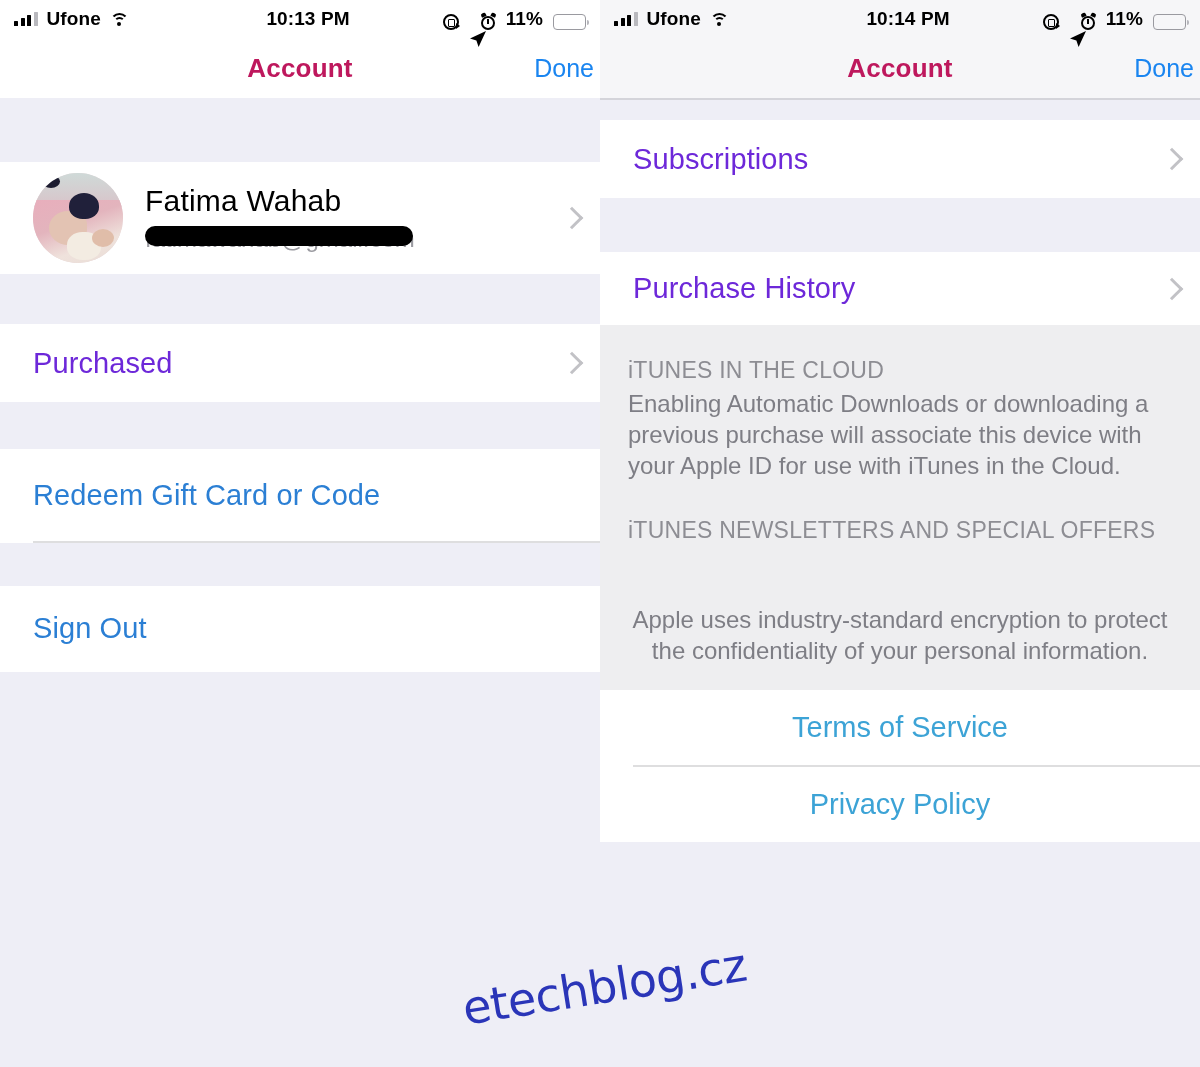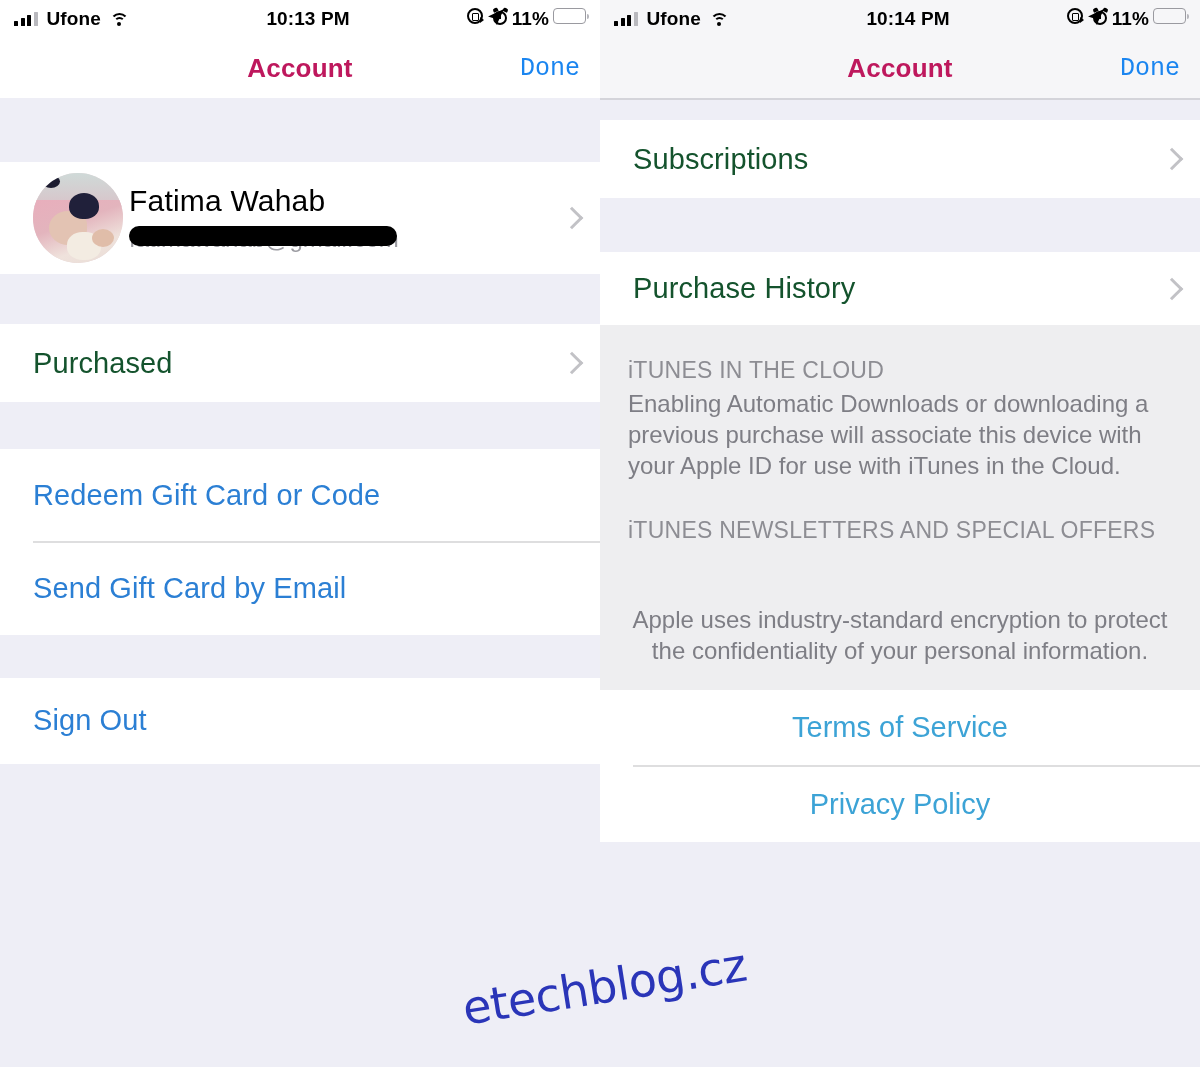--- a/index.html
+++ b/index.html
@@ -21,21 +21,21 @@
     padding: 0 14px 0 14px;
     font-size: 19px; font-weight: bold;
     letter-spacing: 0.1px;
     color: #000;
     position: relative;
   }
   .phone.left  .statusbar { background: #ffffff; }
   .phone.right .statusbar { background: #f6f6f8; }
   .sb-left  { display: flex; align-items: center; gap: 9px; }
   .sb-center{ position: absolute; left: 16px; right: 0; text-align: center; font-size: 19px; font-weight: bold; pointer-events: none;}
-  .sb-right { margin-left: auto; display: flex; align-items: flex-start; gap: 4px; z-index:2;}
+  .sb-right { margin-left: auto; display: flex; align-items: flex-end; gap: 10px; z-index:2;}
 
   .bars { display: flex; align-items: flex-end; gap: 2.5px; height: 14px; }
   .bars i { display: block; width: 4px; background: #000; border-radius: 0.5px; }
   .bars i:nth-child(1){ height: 5px; }
   .bars i:nth-child(2){ height: 8px; }
   .bars i:nth-child(3){ height: 11px; }
   .bars i:nth-child(4){ height: 14px; background: #b9b9be; }
   .carrier { font-size: 19px; font-weight: bold; }
 
   .wifi { position: relative; width: 19px; height: 14px; }
@@ -69,56 +69,56 @@
              background:#b6b6bc; border-radius:0 2px 2px 0; }
 
   
   .navbar {
     height: 60px; width: 100%; position: relative;
     display: flex; align-items: center; justify-content: center;
   }
   .phone.left  .navbar { background: #ffffff; }
   .phone.right .navbar { background: #f6f6f8; }
   .nav-title { font-size: 26px; font-weight: bold; color: #be185d; letter-spacing: .2px; }
-  .nav-done { position: absolute; right: 20px; font-size: 25px; color: #1a85f0; font-family: Liberation Mono, monospace; }
+  .nav-done { position: absolute; right: 6px; font-size: 25px; color: #1a85f0; }
   .phone.right .nav-done { color: #1a85f0; }
 
   .nav-sep { height: 2px; width: 100%; background: #d4d4da; }
   .phone.left .nav-sep { background: transparent; }
 
   
   .gap { background: #eeeef6; width: 100%; }
   .group { background: #ffffff; width: 100%; }
   .hairline { height: 1.6px; background: #dededf; margin-left: 33px; }
   .row {
     display: flex; align-items: center; width: 100%;
     padding: 0 20px 0 33px; position: relative;
   }
-  .row .label { font-size: 29px; color: #14532d; letter-spacing: .1px; }
+  .row .label { font-size: 29px; color: #6d28d9; letter-spacing: .1px; }
   .row .label.link { color: #2b7fd4; }
   .chev {
     margin-left: auto; width: 16px; height: 16px;
     border-right: 3.4px solid #c2c2c6; border-top: 3.4px solid #c2c2c6;
     transform: rotate(45deg);
   }
 
   
   .acct-row { display:flex; align-items:center; padding: 0 20px 0 33px; height: 112px; background:#fff;}
   .avatar {
     width: 90px; height: 90px; border-radius: 50%; overflow:hidden; flex: 0 0 90px;
     position: relative; background: #e5d4d8;
   }
   .avatar .sky   { position:absolute; inset:0 0 62% 0; background: linear-gradient(180deg,#cfdad8,#d9c3c9); }
   .avatar .bed   { position:absolute; inset:30% 0 0 0; background: linear-gradient(160deg,#e8aebc 0%,#e3b4bd 38%,#efe2dc 70%,#e9ddd6 100%); }
   .avatar .hat   { position:absolute; width:30px;height:26px;background:#20203a;border-radius:50% 50% 45% 45%; left:40%; top:22%; }
   .avatar .hat2  { position:absolute; width:18px;height:13px;background:#1c1c30;border-radius:50%; left:10%; top:2%; }
   .avatar .body  { position:absolute; width:38px;height:34px;background:#e3c3b3;border-radius:50% 40% 45% 50%; left:18%; top:42%; }
   .avatar .body2 { position:absolute; width:34px;height:28px;background:#f3ece2;border-radius:45%; left:38%; top:66%; }
   .avatar .body3 { position:absolute; width:22px;height:18px;background:#e0bda9;border-radius:50%; left:66%; top:62%; }
-  .acct-text { margin-left: 6px; display:flex; flex-direction:column; justify-content:center; gap: 6px;}
+  .acct-text { margin-left: 22px; display:flex; flex-direction:column; justify-content:center; gap: 6px;}
   .acct-name { font-size: 30px; color:#000; letter-spacing:.2px; }
   .acct-mail-wrap { position: relative; height: 28px; width: 268px; }
   .acct-mail { font-size: 24px; color: #9a9aa0; position:absolute; left:0; top:1px; white-space:nowrap; }
   .redaction { position:absolute; left:0; top:2px; width: 268px; height: 20px; background:#000; border-radius: 11px; }
 
   
   .sect {
     background: #eeeef0; width:100%; padding: 0 28px;
   }
   .sect-head {
@@ -225,23 +225,20 @@
       </div>
     </div>
 
     <div class="gap" style="height:47px"></div>
 
     <div class="group">
       <div class="row" style="height:92px">
         <span class="label link">Redeem Gift Card or Code</span>
       </div>
       <div class="hairline"></div>
-      <div class="row" style="height:92px">
-        <span class="label link">Send Gift Card by Email</span>
-      </div>
     </div>
 
     <div class="gap" style="height:43px"></div>
 
     <div class="group">
       <div class="row" style="height:86px">
         <span class="label link">Sign Out</span>
       </div>
     </div>
   </div>

